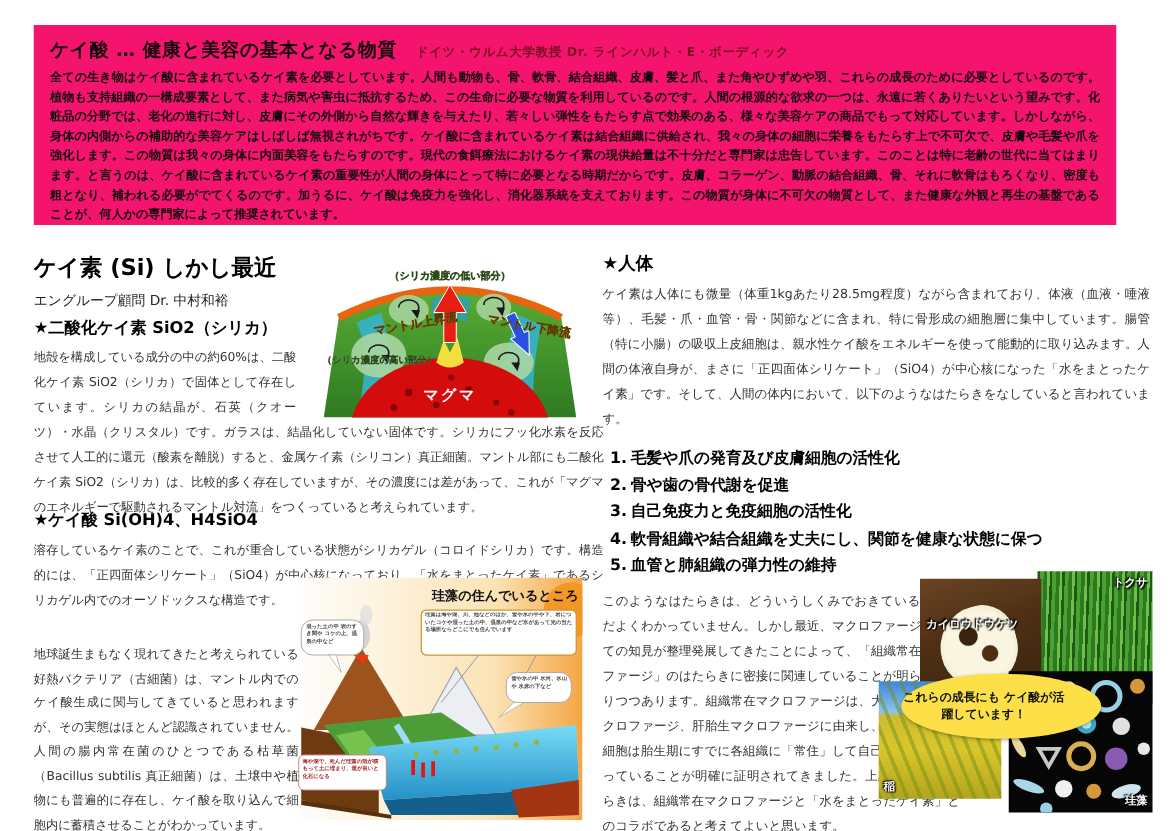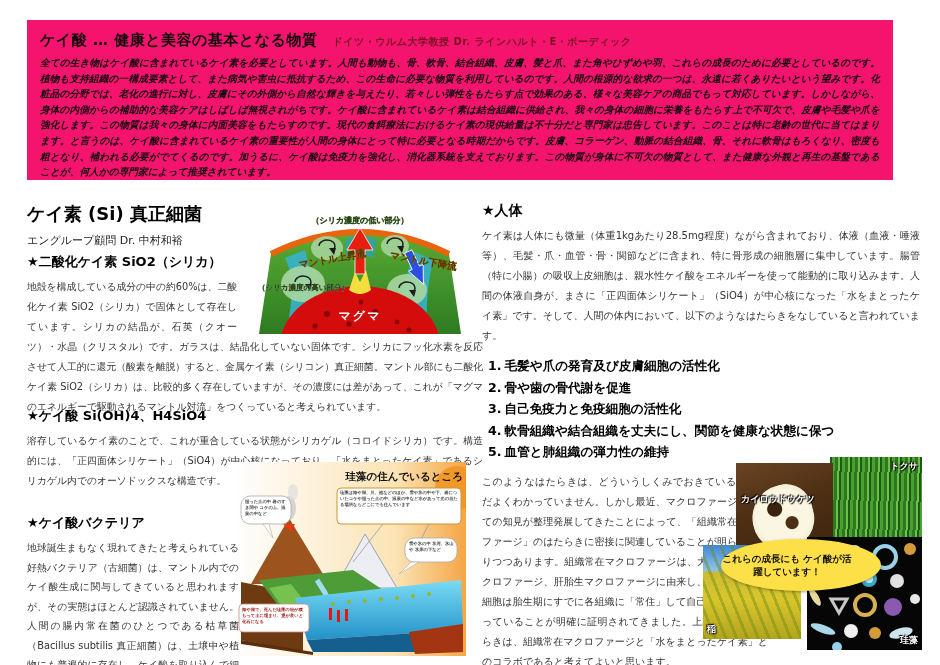--- a/index.html
+++ b/index.html
@@ -5,21 +5,21 @@
   html,body{margin:0;padding:0;}
   body{font-family:"DejaVu Sans","Liberation Sans",sans-serif;background:#e8e8e8;}
   .page{position:relative;width:940px;height:665px;background:#ffffff;overflow:hidden;margin:0 auto;}
 
   
   .banner{position:absolute;left:27px;top:20px;width:866px;height:160px;background:#f4146e;
           box-sizing:border-box;padding:10px 13px 8px 13px;}
   .banner-titlebar{white-space:nowrap;margin-bottom:5px;}
   .banner-title{font-size:15px;font-weight:700;color:#15080d;letter-spacing:.5px;}
   .banner-subtitle{font-size:10px;font-weight:800;color:#7c1220;margin-left:10px;letter-spacing:.5px;text-align:right;}
-  .banner-body{font-size:9.7px;line-height:15.6px;font-weight:600;color:#140a0e;text-align:justify;font-style:italic;}
+  .banner-body{font-size:9.7px;line-height:15.6px;font-weight:600;color:#140a0e;text-align:justify;}
 
   
   .leftcol-head{position:absolute;left:27px;top:202px;width:240px;}
   .h1{font-size:18px;font-weight:800;color:#000;margin:0;}
   .byline{font-size:11px;color:#222;margin-top:7px;}
 
   .section{position:absolute;color:#222;}
   .sec-silica{left:27px;top:253px;width:456px;}
   .sec-acid{left:27px;top:407px;width:456px;}
   .sec-bact{left:27px;top:514px;width:212px;}
@@ -76,21 +76,21 @@
 
   <div class="banner">
     <div class="banner-titlebar">
       <span class="banner-title">ケイ酸 … 健康と美容の基本となる物質</span>
       <span class="banner-subtitle">ドイツ・ウルム大学教授 Dr. ラインハルト・E・ボーディック</span>
     </div>
     <div class="banner-body">全ての生き物はケイ酸に含まれているケイ素を必要としています。人間も動物も、骨、軟骨、結合組織、皮膚、髪と爪、また角やひずめや羽、これらの成長のために必要としているのです。植物も支持組織の一構成要素として、また病気や害虫に抵抗するため、この生命に必要な物質を利用しているのです。人間の根源的な欲求の一つは、永遠に若くありたいという望みです。化粧品の分野では、老化の進行に対し、皮膚にその外側から自然な輝きを与えたり、若々しい弾性をもたらす点で効果のある、様々な美容ケアの商品でもって対応しています。しかしながら、身体の内側からの補助的な美容ケアはしばしば無視されがちです。ケイ酸に含まれているケイ素は結合組織に供給され、我々の身体の細胞に栄養をもたらす上で不可欠で、皮膚や毛髪や爪を強化します。この物質は我々の身体に内面美容をもたらすのです。現代の食餌療法におけるケイ素の現供給量は不十分だと専門家は忠告しています。このことは特に老齢の世代に当てはまります。と言うのは、ケイ酸に含まれているケイ素の重要性が人間の身体にとって特に必要となる時期だからです。皮膚、コラーゲン、動脈の結合組織、骨、それに軟骨はもろくなり、密度も粗となり、補われる必要がでてくるのです。加うるに、ケイ酸は免疫力を強化し、消化器系統を支えております。この物質が身体に不可欠の物質として、また健康な外観と再生の基盤であることが、何人かの専門家によって推奨されています。</div>
   </div>
 
   <div class="leftcol-head">
-    <div class="h1">ケイ素 (Si) 真正細菌</div>
+    <div class="h1">ケイ素 (Si) しかし最近</div>
     <div class="byline">エングループ顧問 Dr. 中村和裕</div>
   </div>
 
   <div class="mantle">
     <svg width="206" height="124" viewBox="0 0 206 124">
       <defs>
         <linearGradient id="gmantle" x1="0" y1="0" x2="0" y2="1">
           <stop offset="0" stop-color="#5cab33"></stop>
             <stop offset="0.6" stop-color="#3d8f2a"></stop>
             <stop offset="1" stop-color="#2f7a22"></stop>
@@ -218,21 +218,20 @@
       </foreignObject>
 
       <rect x="6" y="142" width="70" height="28" rx="4" fill="#ffffff" stroke="#cc8888" stroke-width="0.8"></rect>
       <foreignObject x="9" y="145" width="64" height="24">
         <div xmlns="http://www.w3.org/1999/xhtml" class="co co-red">海や湖で、死んだ珪藻の殻が積もって土に埋まり、運が良いと化石になる</div>
       </foreignObject>
     </svg>
   </div>
 
   <div class="section sec-bact">
-    <div class="h2">★ケイ酸バクテリア</div>
     <p>地球誕生まもなく現れてきたと考えられている好熱バクテリア（古細菌）は、マントル内でのケイ酸生成に関与してきていると思われますが、その実態はほとんど認識されていません。人間の腸内常在菌のひとつである枯草菌（Bacillus subtilis 真正細菌）は、土壌中や植物にも普遍的に存在し、ケイ酸を取り込んで細胞内に蓄積させることがわかっています。</p>
   </div>
 
   <div class="rightcol">
     <div class="h2">★人体</div>
     <p>ケイ素は人体にも微量（体重1kgあたり28.5mg程度）ながら含まれており、体液（血液・唾液等）、毛髪・爪・血管・骨・関節などに含まれ、特に骨形成の細胞層に集中しています。腸管（特に小腸）の吸収上皮細胞は、親水性ケイ酸をエネルギーを使って能動的に取り込みます。人間の体液自身が、まさに「正四面体シリケート」（SiO4）が中心核になった「水をまとったケイ素」です。そして、人間の体内において、以下のようなはたらきをなしていると言われています。</p>
     <ol class="functions">
       <li>毛髪や爪の発育及び皮膚細胞の活性化</li>
       <li>骨や歯の骨代謝を促進</li>
       <li>自己免疫力と免疫細胞の活性化</li>

